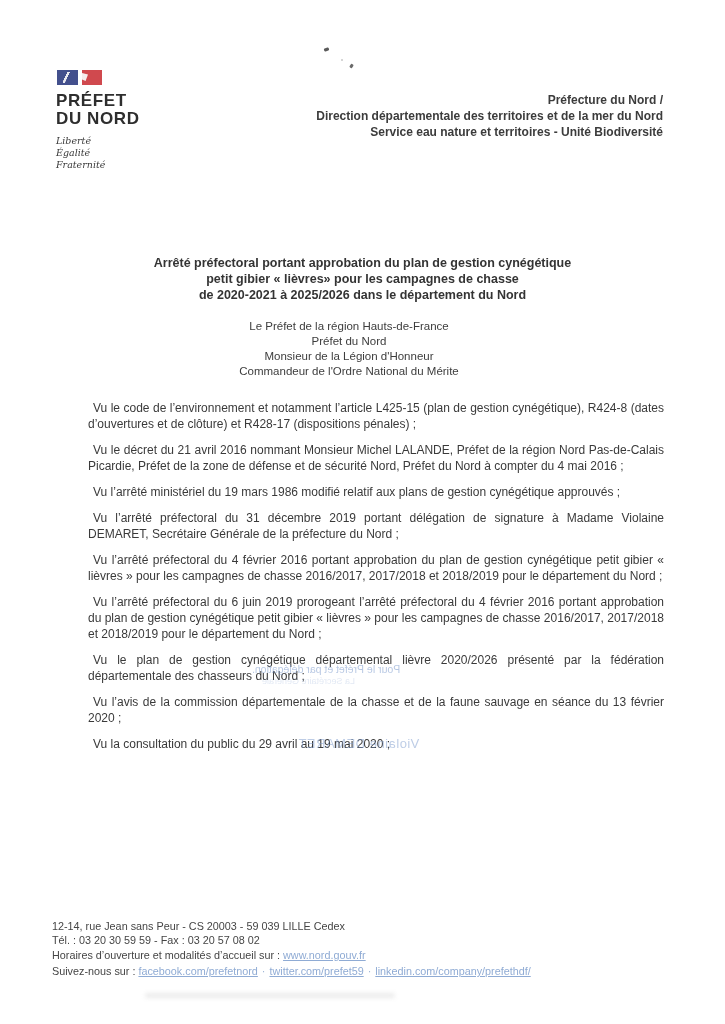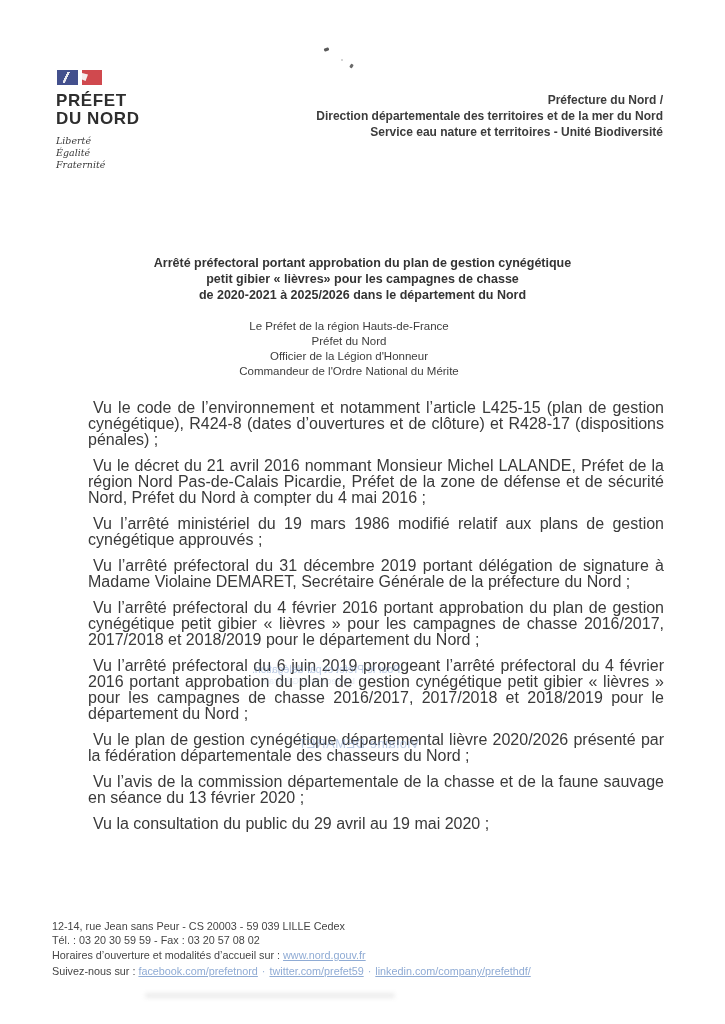--- a/index.html
+++ b/index.html
@@ -20,21 +20,21 @@
   .motto{margin-top:7px;font-family:"DejaVu Serif", serif;font-style:italic;font-size:9.5px;line-height:12px;color:#3a3a3a;}
   
   .header-right{position:absolute;right:62px;top:76px;text-align:right;font-weight:bold;
     font-size:12px;line-height:16px;color:#3c3c3c;width:480px;}
   
   .doc-title{position:absolute;left:0;top:239px;width:725px;text-align:center;font-weight:bold;
     font-size:12.5px;line-height:16px;color:#343434;}
   .authority{position:absolute;left:0;top:303px;width:698px;text-align:center;
     font-size:11.5px;line-height:15px;color:#3d3d3d;}
   
-  .body-text{position:absolute;left:88px;top:384px;width:576px;font-size:16px;line-height:16px;
+  .body-text{position:absolute;left:88px;top:384px;width:576px;font-size:12px;line-height:16px;
     text-align:justify;color:#3a3a3a;}
   .body-text p{margin:0 0 10px 0;text-indent:5px;}
   
   .bleed{position:absolute;transform:scaleX(-1);color:#7d9bcd;white-space:nowrap;
     font-family:"Liberation Sans", sans-serif;filter:blur(0.4px);}
   .bleed-1{left:252px;top:647px;font-size:10.5px;opacity:0.55;}
   .bleed-2{left:262px;top:660px;font-size:9px;opacity:0.22;}
   .bleed-3{left:298px;top:720px;font-size:13px;opacity:0.5;letter-spacing:0.5px;}
   
   .footer{position:absolute;left:52px;top:903px;font-size:10.8px;line-height:14.4px;color:#454545;}
@@ -84,21 +84,21 @@
 
   <div class="doc-title">
     <div>Arrêté préfectoral portant approbation du plan de gestion cynégétique</div>
     <div>petit gibier « lièvres» pour les campagnes de chasse</div>
     <div>de 2020-2021 à 2025/2026 dans le département du Nord</div>
   </div>
 
   <div class="authority">
     <div>Le Préfet de la région Hauts-de-France</div>
     <div>Préfet du Nord</div>
-    <div>Officier de la Légion d'Honneur</div>
+    <div>Monsieur de la Légion d'Honneur</div>
     <div>Commandeur de l'Ordre National du Mérite</div>
   </div>
 
   <div class="body-text">
     <p>Vu le code de l’environnement et notamment l’article L425-15 (plan de gestion cynégétique), R424-8 (dates d’ouvertures et de clôture) et R428-17 (dispositions pénales) ;</p>
     <p>Vu le décret du 21 avril 2016 nommant Monsieur Michel LALANDE, Préfet de la région Nord Pas-de-Calais Picardie, Préfet de la zone de défense et de sécurité Nord, Préfet du Nord à compter du 4 mai 2016 ;</p>
     <p>Vu l’arrêté ministériel du 19 mars 1986 modifié relatif aux plans de gestion cynégétique approuvés ;</p>
     <p>Vu l’arrêté préfectoral du 31 décembre 2019 portant délégation de signature à Madame Violaine DEMARET, Secrétaire Générale de la préfecture du Nord ;</p>
     <p>Vu l’arrêté préfectoral du 4 février 2016 portant approbation du plan de gestion cynégétique petit gibier « lièvres » pour les campagnes de chasse 2016/2017, 2017/2018 et 2018/2019 pour le département du Nord ;</p>
     <p>Vu l’arrêté préfectoral du 6 juin 2019 prorogeant l’arrêté préfectoral du 4 février 2016 portant approbation du plan de gestion cynégétique petit gibier « lièvres » pour les campagnes de chasse 2016/2017, 2017/2018 et 2018/2019 pour le département du Nord ;</p>

